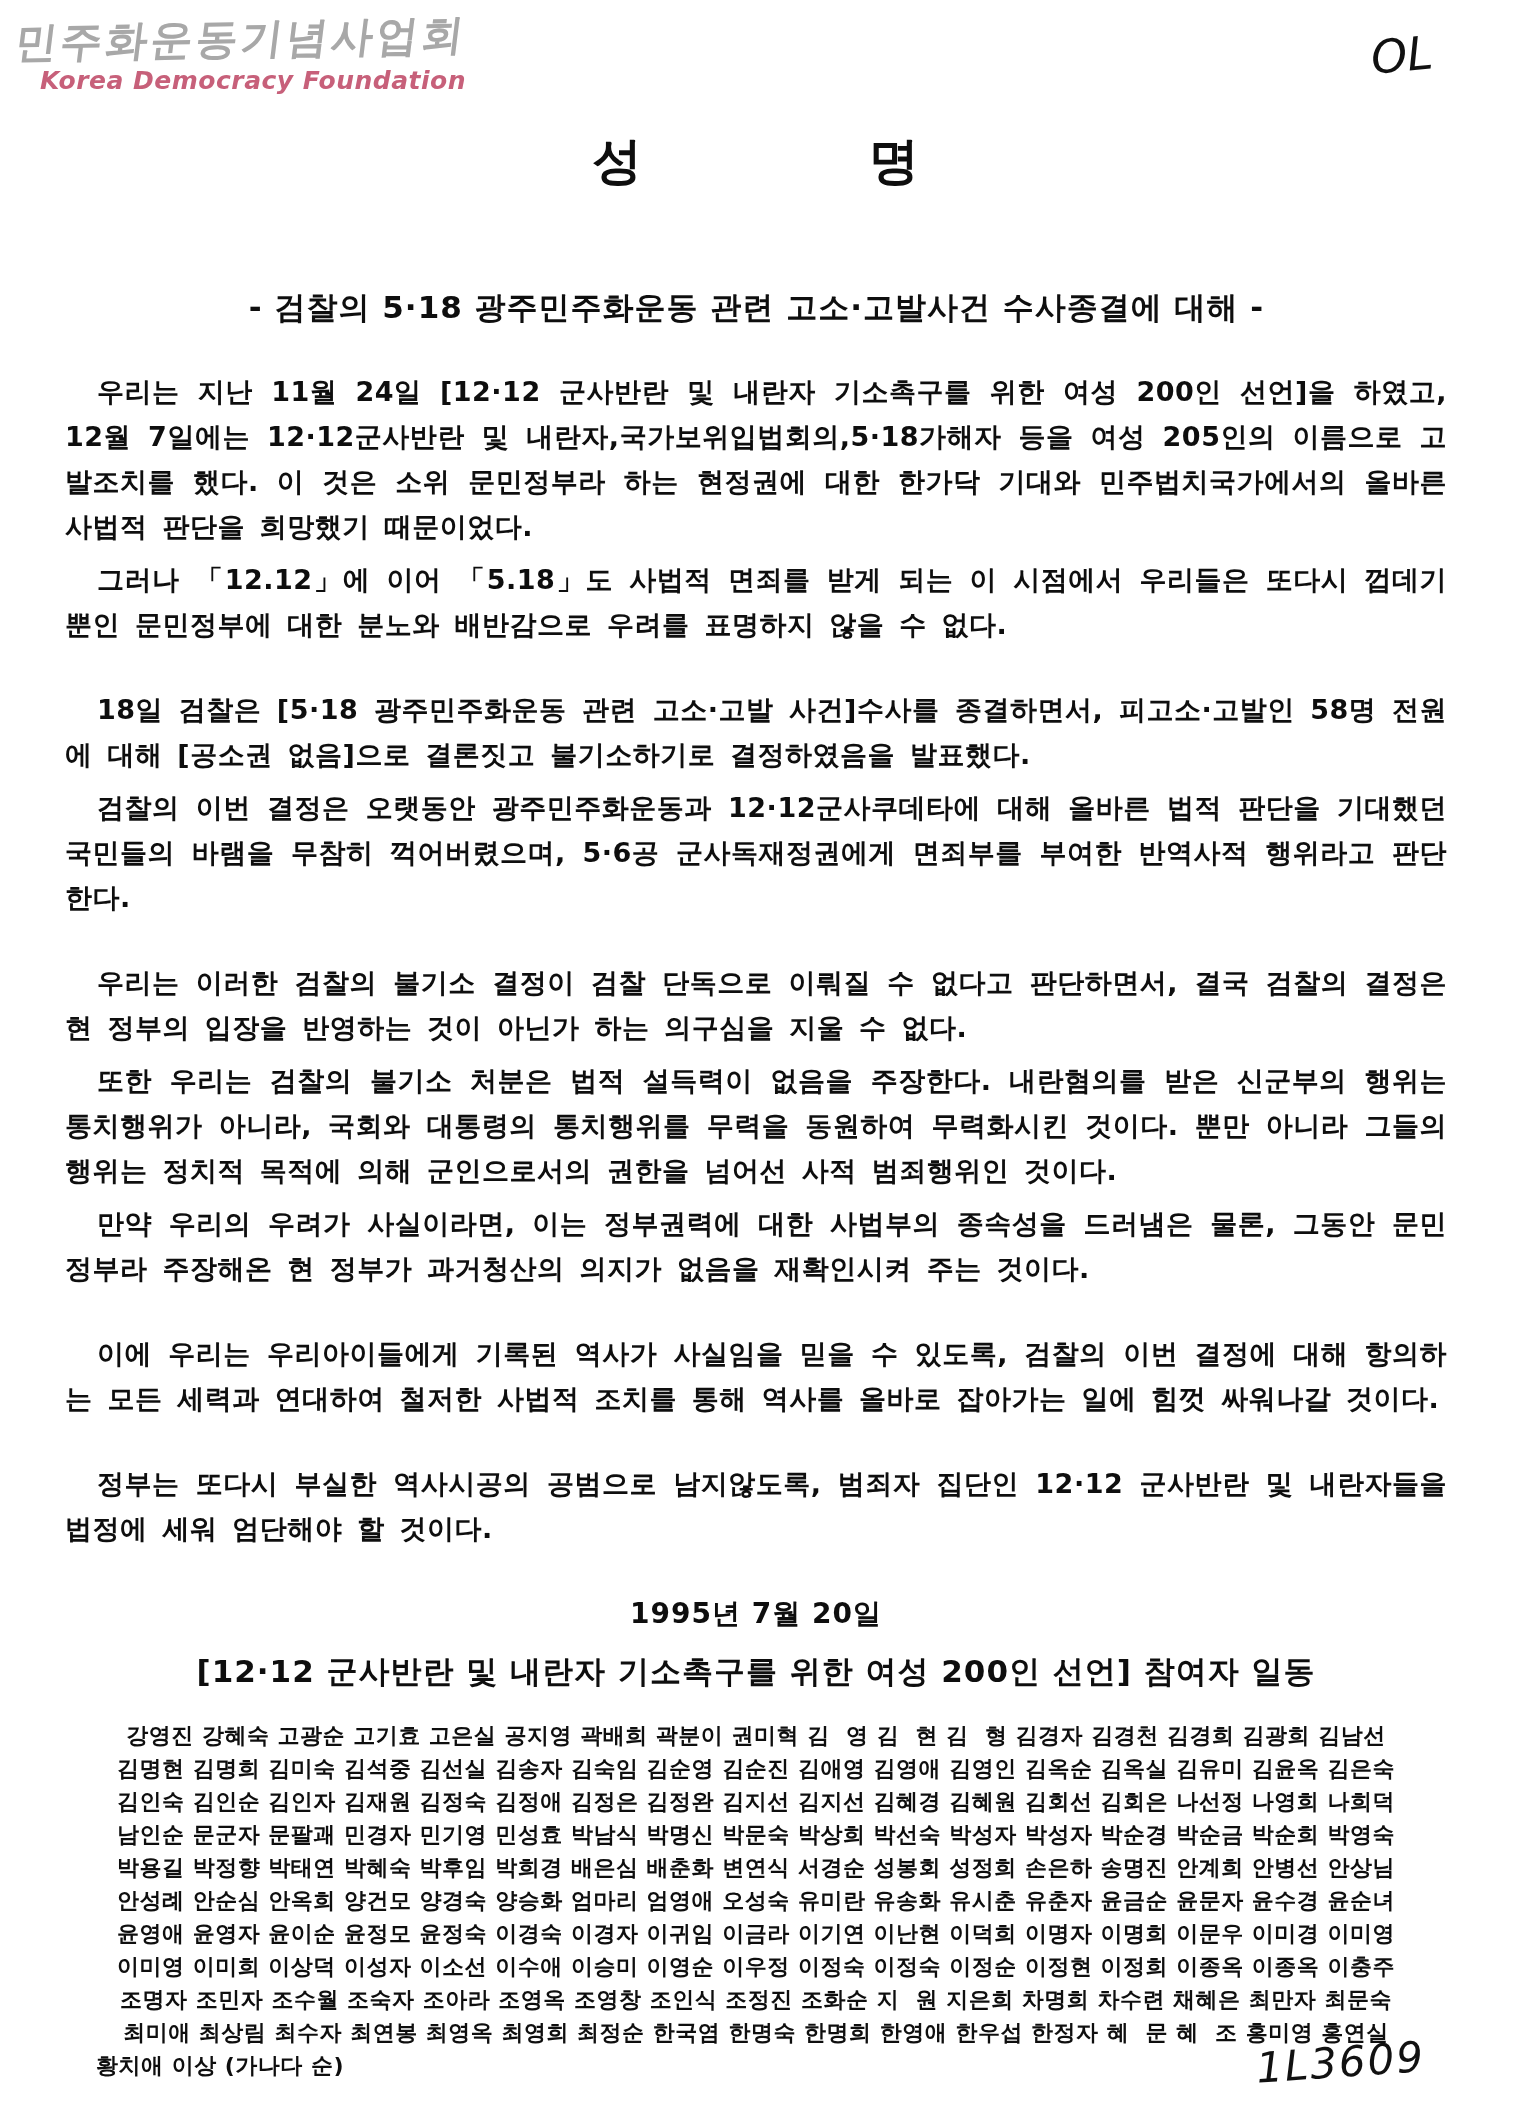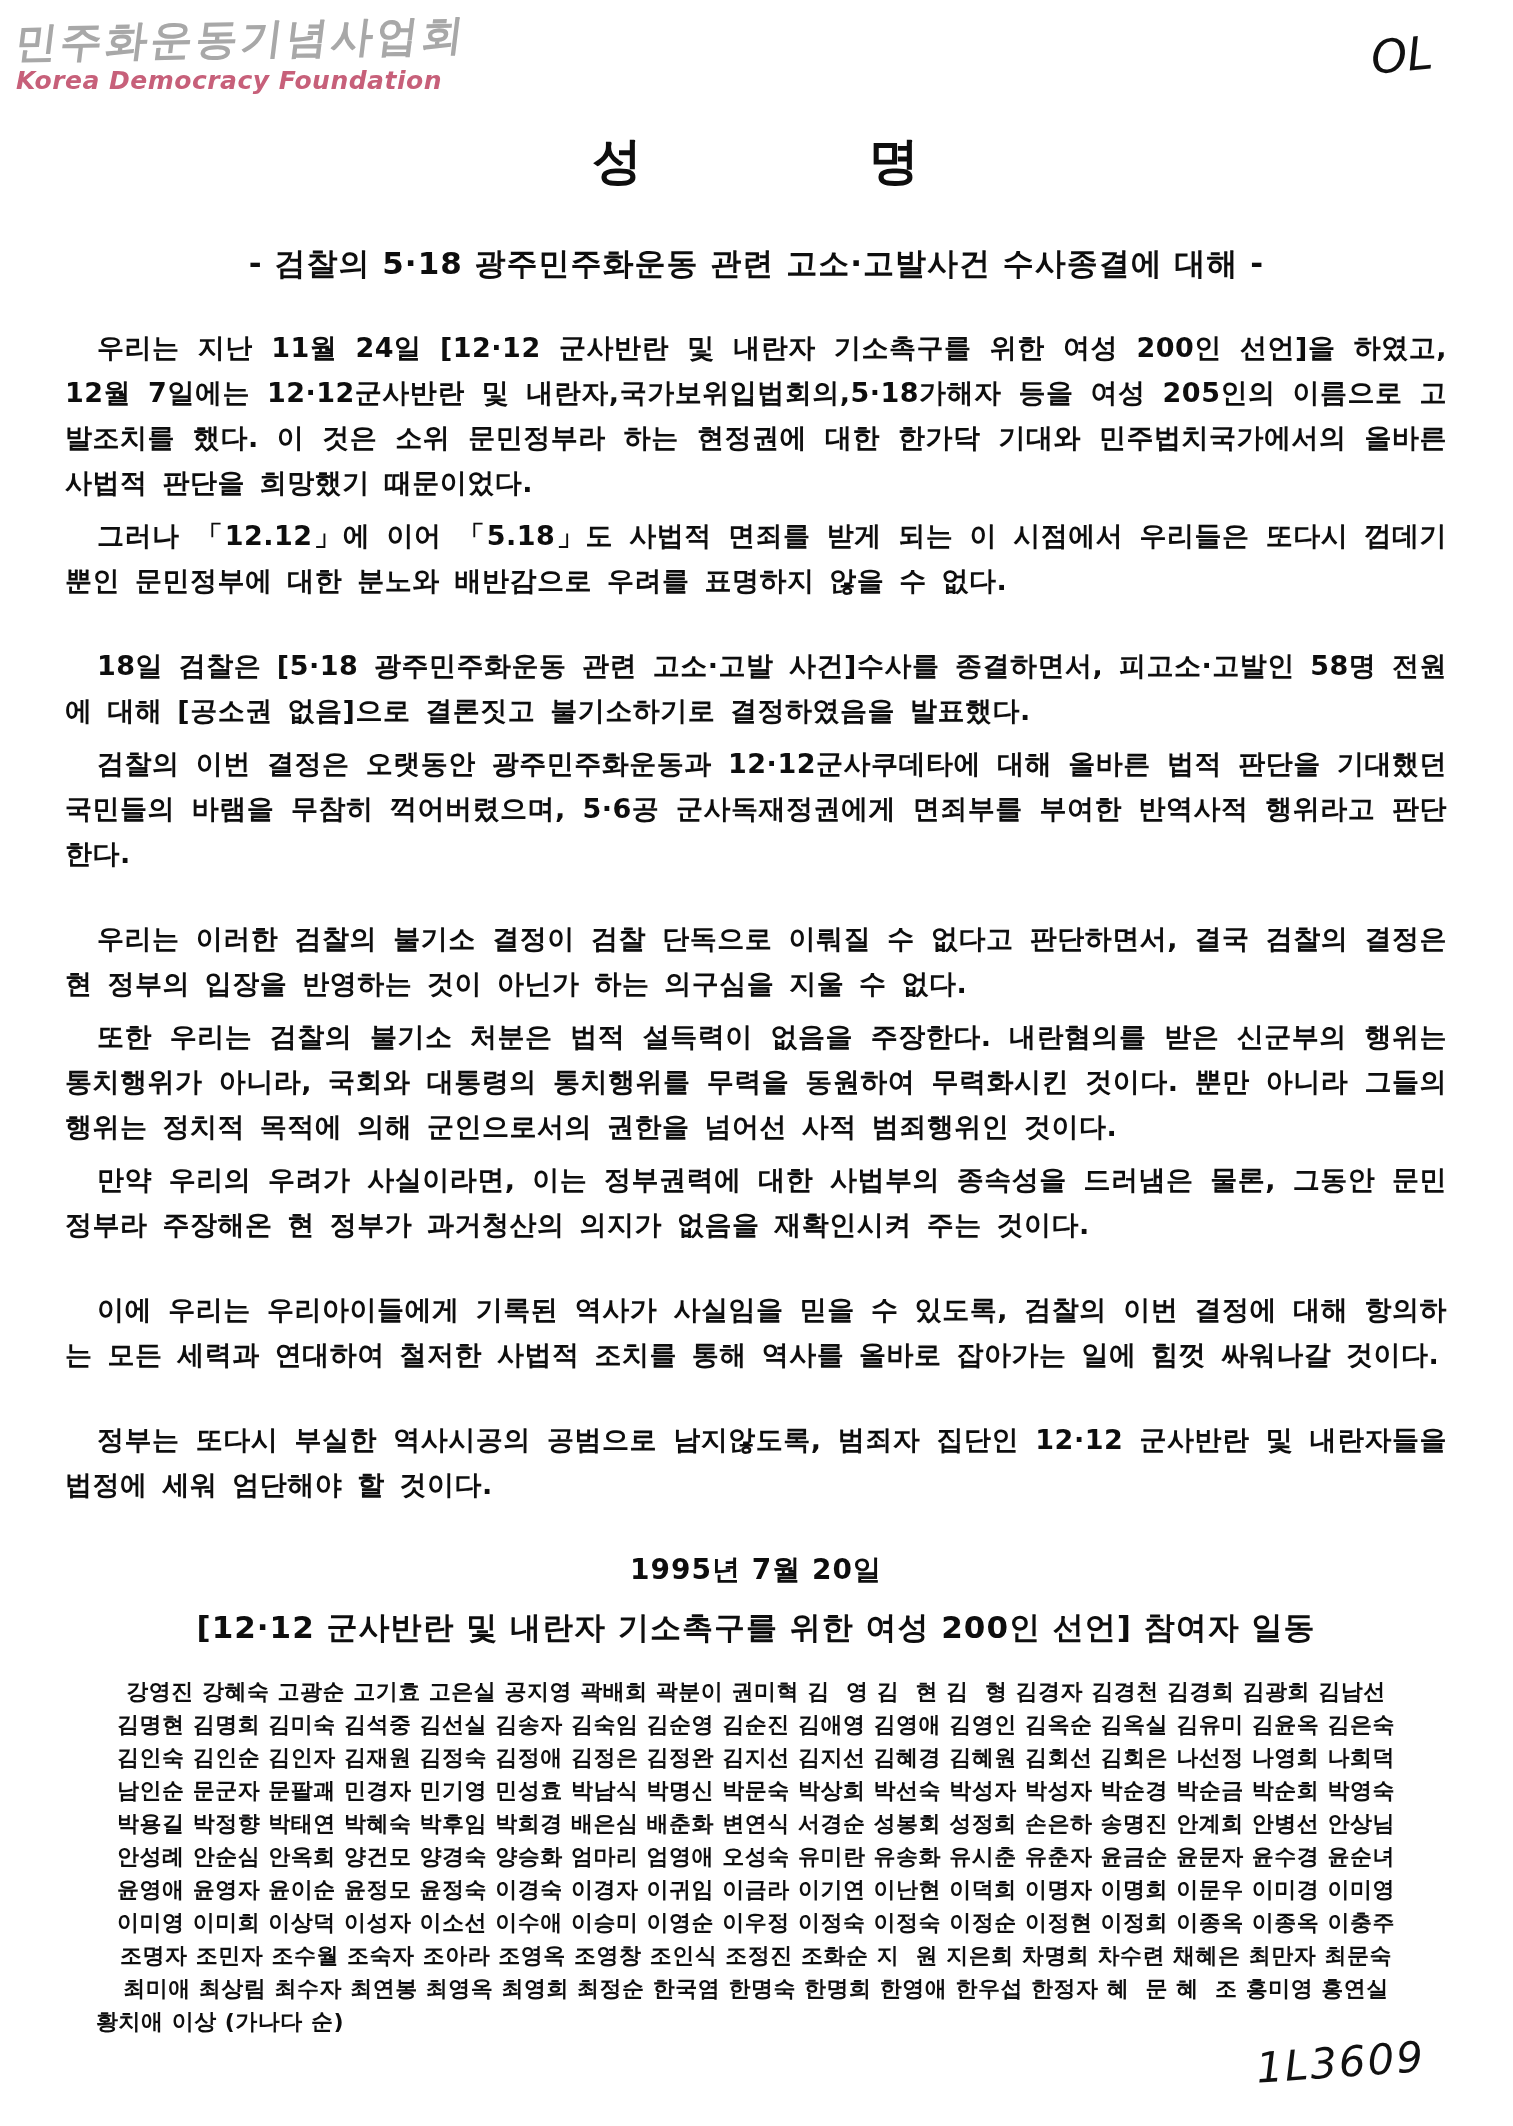--- a/index.html
+++ b/index.html
@@ -22,20 +22,21 @@
     transform:skewX(-8deg) rotate(-1deg);
     line-height:1.1;
   }
   .logo-en{
     color:#c7607a;
     font-size:25px;
     font-weight:700;
     font-style:italic;
     letter-spacing:0.5px;
     margin-top:4px;
+    text-align:right;
   }
   
   .mark{
     position:absolute;
     font-style:italic;
     font-weight:400;
     color:#111;
   }
   .mark-top-right{
     top:28px;
@@ -56,21 +57,21 @@
     padding-top:128px;
     display:flex;
     justify-content:center;
     gap:225px;
     font-size:50px;
     font-weight:800;
     letter-spacing:2px;
   }
   .subtitle{
     text-align:center;
-    margin-top:48px;
+    margin-top:92px;
     font-size:31px;
     font-weight:800;
     letter-spacing:1px;
   }
   
   .content{
     margin:40px 58px 0 57px;
   }
   .para{
     margin:8px;

